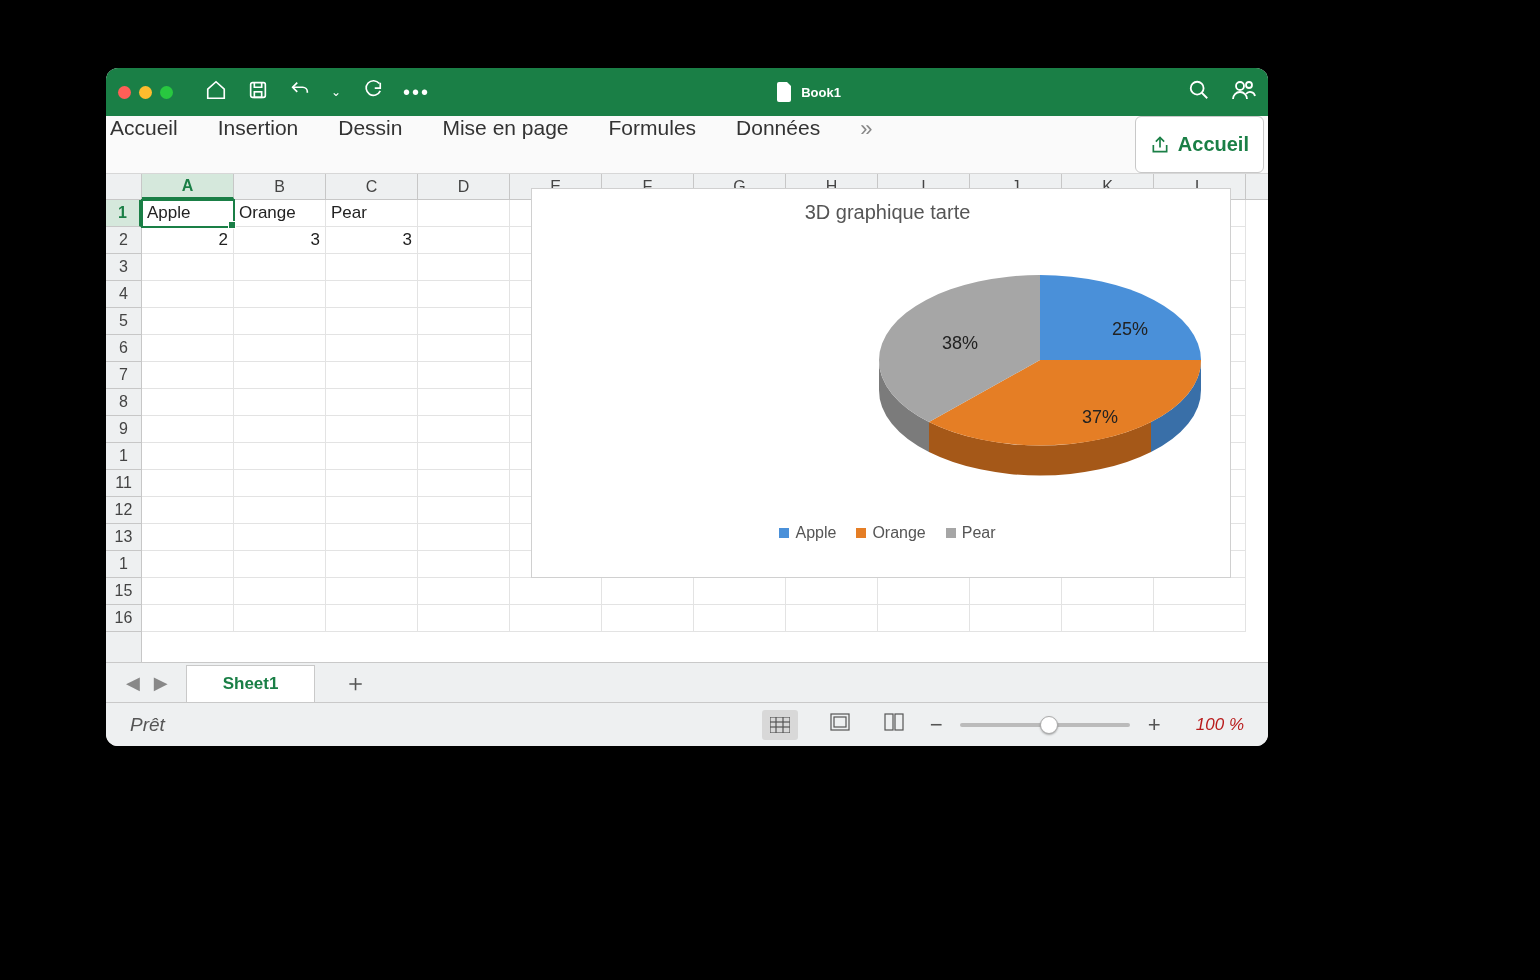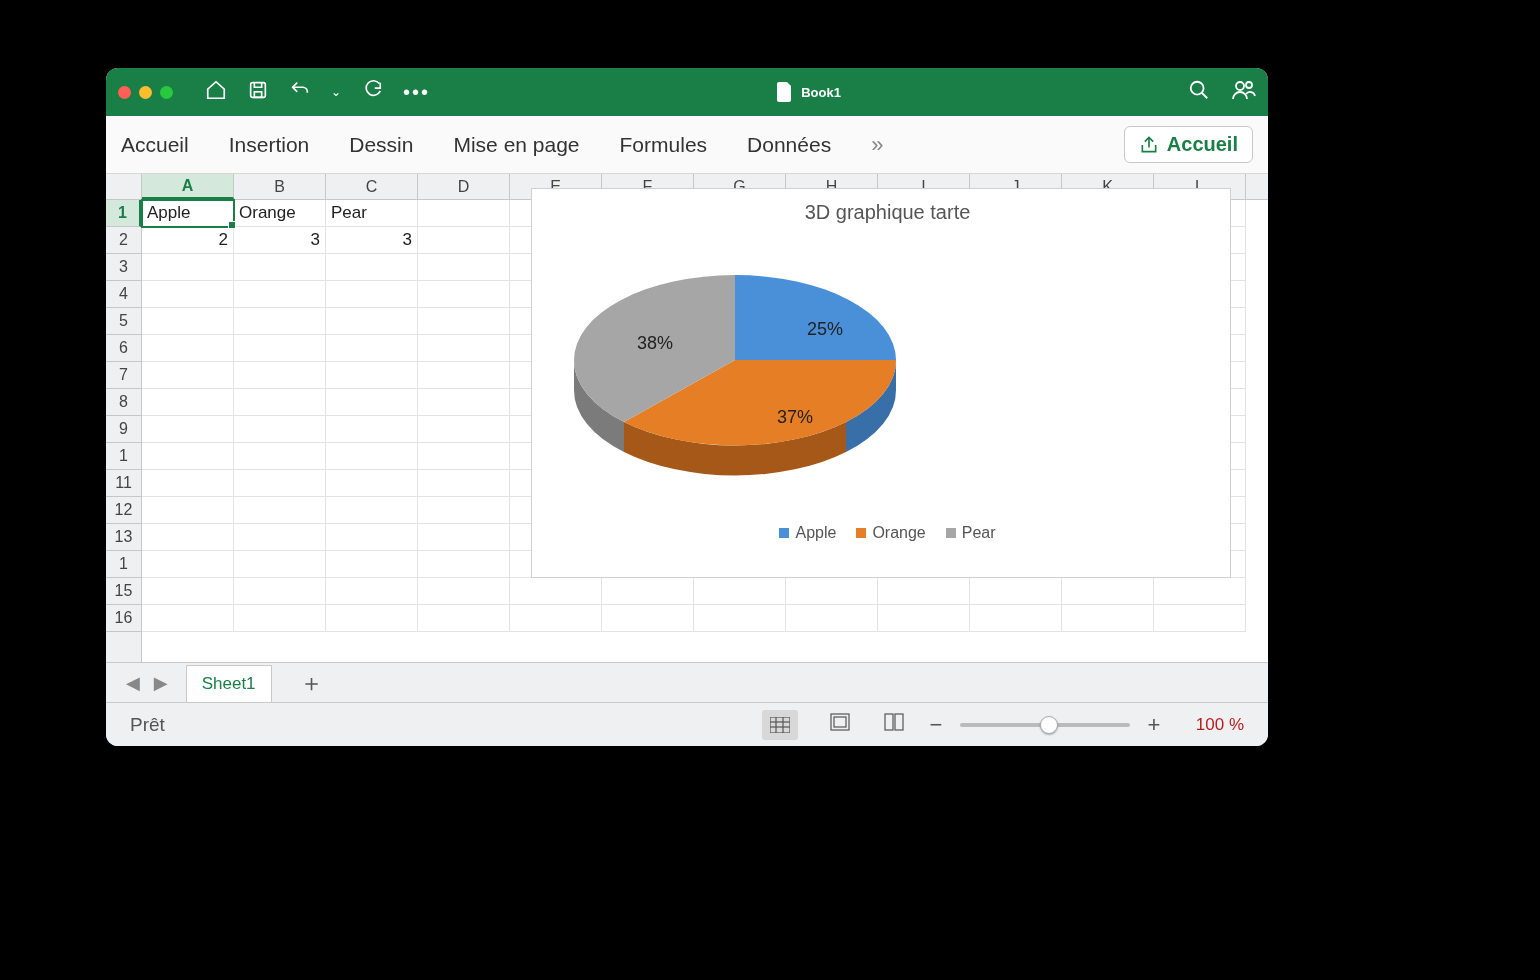--- a/index.html
+++ b/index.html
@@ -39,22 +39,21 @@
     .title-icons svg { width: 22px; height: 22px; }
     .title-center { flex: 1; text-align: center; display: flex; align-items: center; justify-content: center; gap: 8px; font-weight: 600; font-size: 13px; }
     .title-right { display: flex; gap: 22px; align-items: center; }
 
     
     .ribbon {
       height: 58px;
       background: #fafafa;
       border-bottom: 1px solid #d7d7d7;
       display: flex;
-      align-items: center;
-      padding: 0 15px;
+      padding: 0 4px;
       gap: 40px;
     }
     .ribbon-tab { font-size: 21px; color: #333; cursor: pointer; }
     .ribbon-more { font-size: 22px; color: #888; cursor: pointer; }
     .ribbon-spacer { flex: 1; }
     .share-btn {
       display: flex; align-items: center; gap: 8px;
       border: 1px solid #c8c8c8; border-radius: 6px; padding: 6px 14px;
       color: #1a7f46; font-weight: 600; font-size: 20px; cursor: pointer;
       background: #fff;
@@ -114,43 +113,43 @@
       top: 14px;
       width: 700px;
       height: 390px;
       background: #fff;
       border: 1px solid #d0d0d0;
       z-index: 10;
       cursor: move;
       padding-left: 13px;
     }
     .chart-title { text-align: center; font-size: 20px; color: #555; margin-top: 12px; }
-    .chart-body { position: relative; width: 100%; height: 290px; display: flex; align-items: center; justify-content: flex-start; }
+    .chart-body { position: relative; width: 100%; height: 290px; display: flex; align-items: center; justify-content: flex-end; }
     .chart-legend { display: flex; justify-content: center; gap: 20px; font-size: 16px; color: #555; margin-top: 10px; }
     .leg-item { display: flex; align-items: center; gap: 6px; }
     .leg-sw { width: 10px; height: 10px; }
 
     
     .sheet-tabs {
       height: 40px; border-top: 1px solid #c9c9c9; background: #eef0f1;
       display: flex; align-items: center; padding: 0 10px; gap: 8px;
     }
     .sheet-nav { display: flex; gap: 14px; padding: 0 10px; }
     .sheet-nav span { color: #888; font-size: 18px; cursor: pointer; }
     .sheet-tab {
-      background: #fff; padding: 8px 15px; border: 1px solid #c9c9c9; border-bottom: none;
-      font-size: 17px; font-weight: 400; color: #1a7f46; cursor: pointer;
+      background: #fff; padding: 8px 36px; border: 1px solid #c9c9c9; border-bottom: none;
+      font-size: 17px; font-weight: 700; color: #1a7f46; cursor: pointer;
       border-radius: 0 0 0 0; margin-top: 2px;
     }
     .sheet-add { font-size: 24px; color: #555; cursor: pointer; padding: 0 20px; }
 
     
     .statusbar {
       height: 44px; background: #eef0f1; border-top: 1px solid #c9c9c9;
-      display: flex; align-items: center; padding: 0 24px; font-size: 19px; color: #555; gap: 20px;
+      display: flex; align-items: center; padding: 0 24px; font-size: 19px; color: #555; gap: 20px; font-style: italic;
     }
     .statusbar .status-spacer { flex: 1; }
     .view-btns { display: flex; gap: 30px; }
     .view-btn { cursor: pointer; display: flex; align-items: center; justify-content: center; width: 24px; height: 24px; }
     .view-btn.active { background: #d8d8d8; border-radius: 3px; padding: 6px; width: 36px; height: 30px; }
     .zoom-ctrl { display: flex; align-items: center; gap: 14px; }
     .zoom-slider { width: 170px; height: 4px; background: #bbb; border-radius: 2px; position: relative; cursor: pointer; }
     .zoom-thumb { width: 18px; height: 18px; border-radius: 50%; background: #fff; border: 1px solid #aaa; position: absolute; top: -7px; left: 80px; box-shadow: 0 1px 2px rgba(0,0,0,.3); }
     .zoom-btn { font-size: 22px; color: #555; cursor: pointer; width: 20px; text-align: center; }
     .zoom-label { font-size: 17px; color: #b91c1c; min-width: 60px; text-align: right; }

